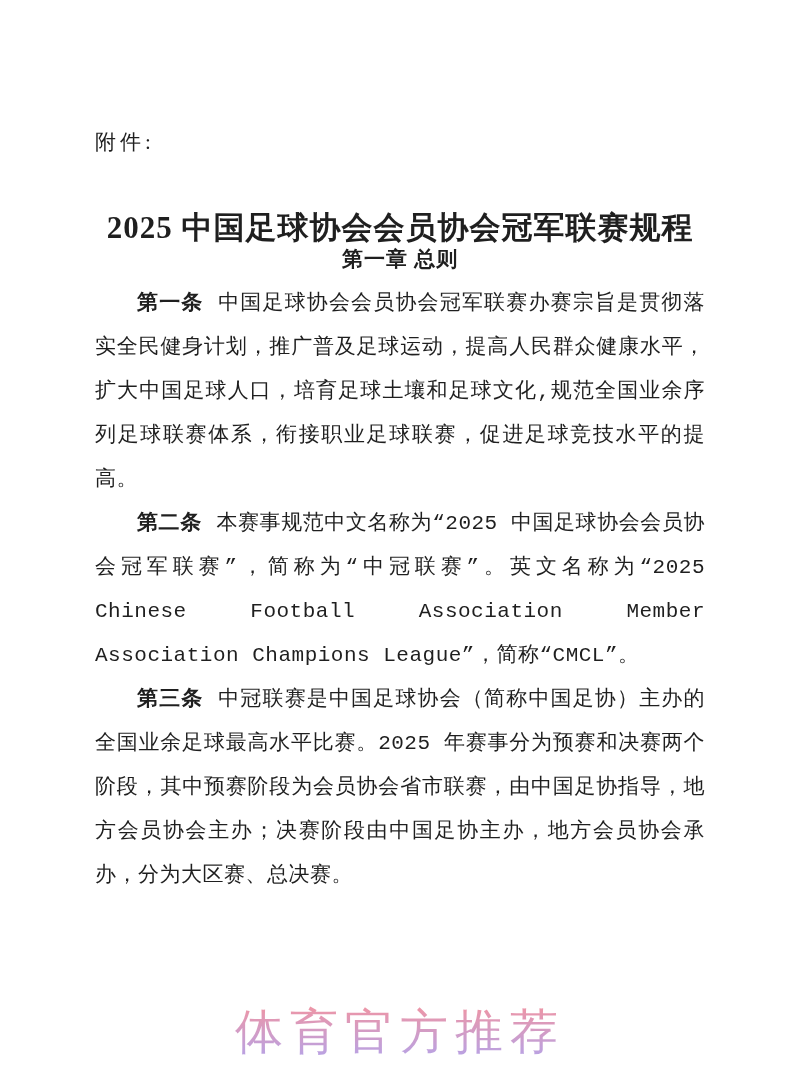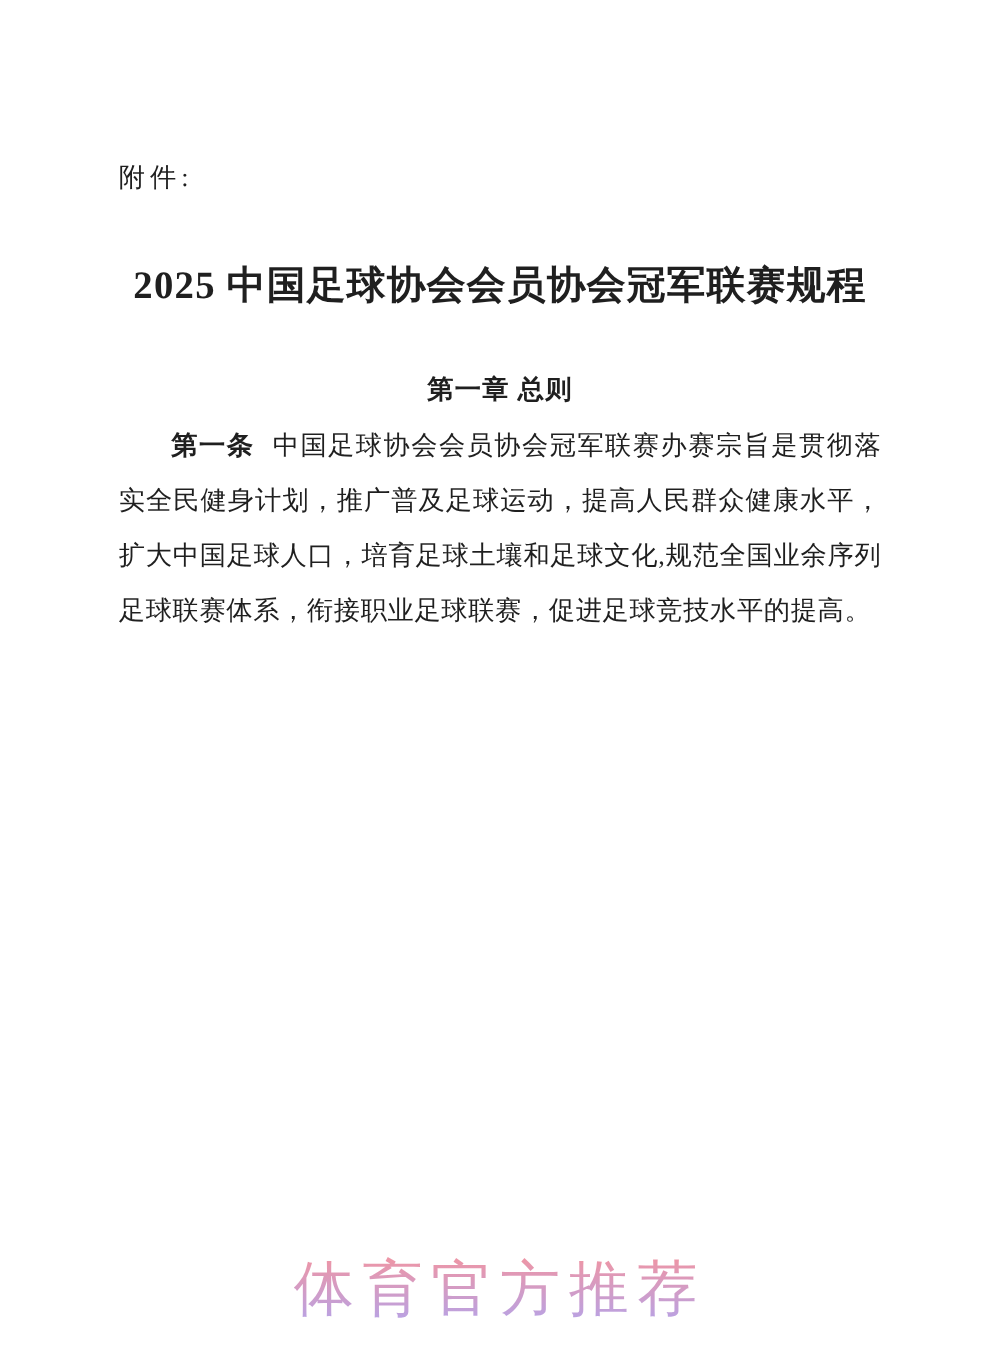--- a/index.html
+++ b/index.html
@@ -25,32 +25,32 @@
   }
   .doc-title {
     margin-top: 56px;
     text-align: center;
     font-size: 31px;
     line-height: 32px;
     font-weight: bold;
     letter-spacing: 1px;
   }
   .chapter-heading {
-    margin-top: 52px;
     text-align: center;
     font-size: 21px;
     line-height: 30px;
     font-weight: bold;
     letter-spacing: 1px;
   }
   .chapter-heading.second {
     margin-top: 20px;
   }
   .articles {
     margin-top: 8px;
+    font-family: Liberation Mono, monospace;
   }
   .article {
     font-size: 21px;
     line-height: 44px;
     text-align: justify;
     text-indent: 2em;
     letter-spacing: 0.5px;
   }
   .article-label {
     font-weight: bold;
@@ -86,21 +86,27 @@
     <h1 class="doc-title">2025 中国足球协会会员协会冠军联赛规程</h1>
 
     <h2 class="chapter-heading">第一章 总则</h2>
 
     <div class="articles">
 
       <p class="article">
         <b class="article-label">第一条</b><span>中国足球协会会员协会冠军联赛办赛宗旨是贯彻落实全民健身计划，推广普及足球运动，提高人民群众健康水平，扩大中国足球人口，培育足球土壤和足球文化,规范全国业余序列足球联赛体系，衔接职业足球联赛，促进足球竞技水平的提高。</span>
       </p>
 
+      <p class="article">
+        <b class="article-label">第二条</b><span>本赛事规范中文名称为“2025 中国足球协会会员协会冠军联赛”，简称为“中冠联赛”。英文名称为“2025 Chinese Football Association Member Association Champions League”，简称“CMCL”。</span>
+      </p>
 
+      <p class="article">
+        <b class="article-label">第三条</b><span>中冠联赛是中国足球协会（简称中国足协）主办的全国业余足球最高水平比赛。2025 年赛事分为预赛和决赛两个阶段，其中预赛阶段为会员协会省市联赛，由中国足协指导，地方会员协会主办；决赛阶段由中国足协主办，地方会员协会承办，分为大区赛、总决赛。</span>
+      </p>
 
     </div>
 
 
   </div>
 
   <div class="watermark gradient-on" style="background-image: linear-gradient(rgb(240, 149, 163) 0%, rgb(181, 163, 232) 100%);">体育官方推荐</div>
 </div>
 
 </body></html>

